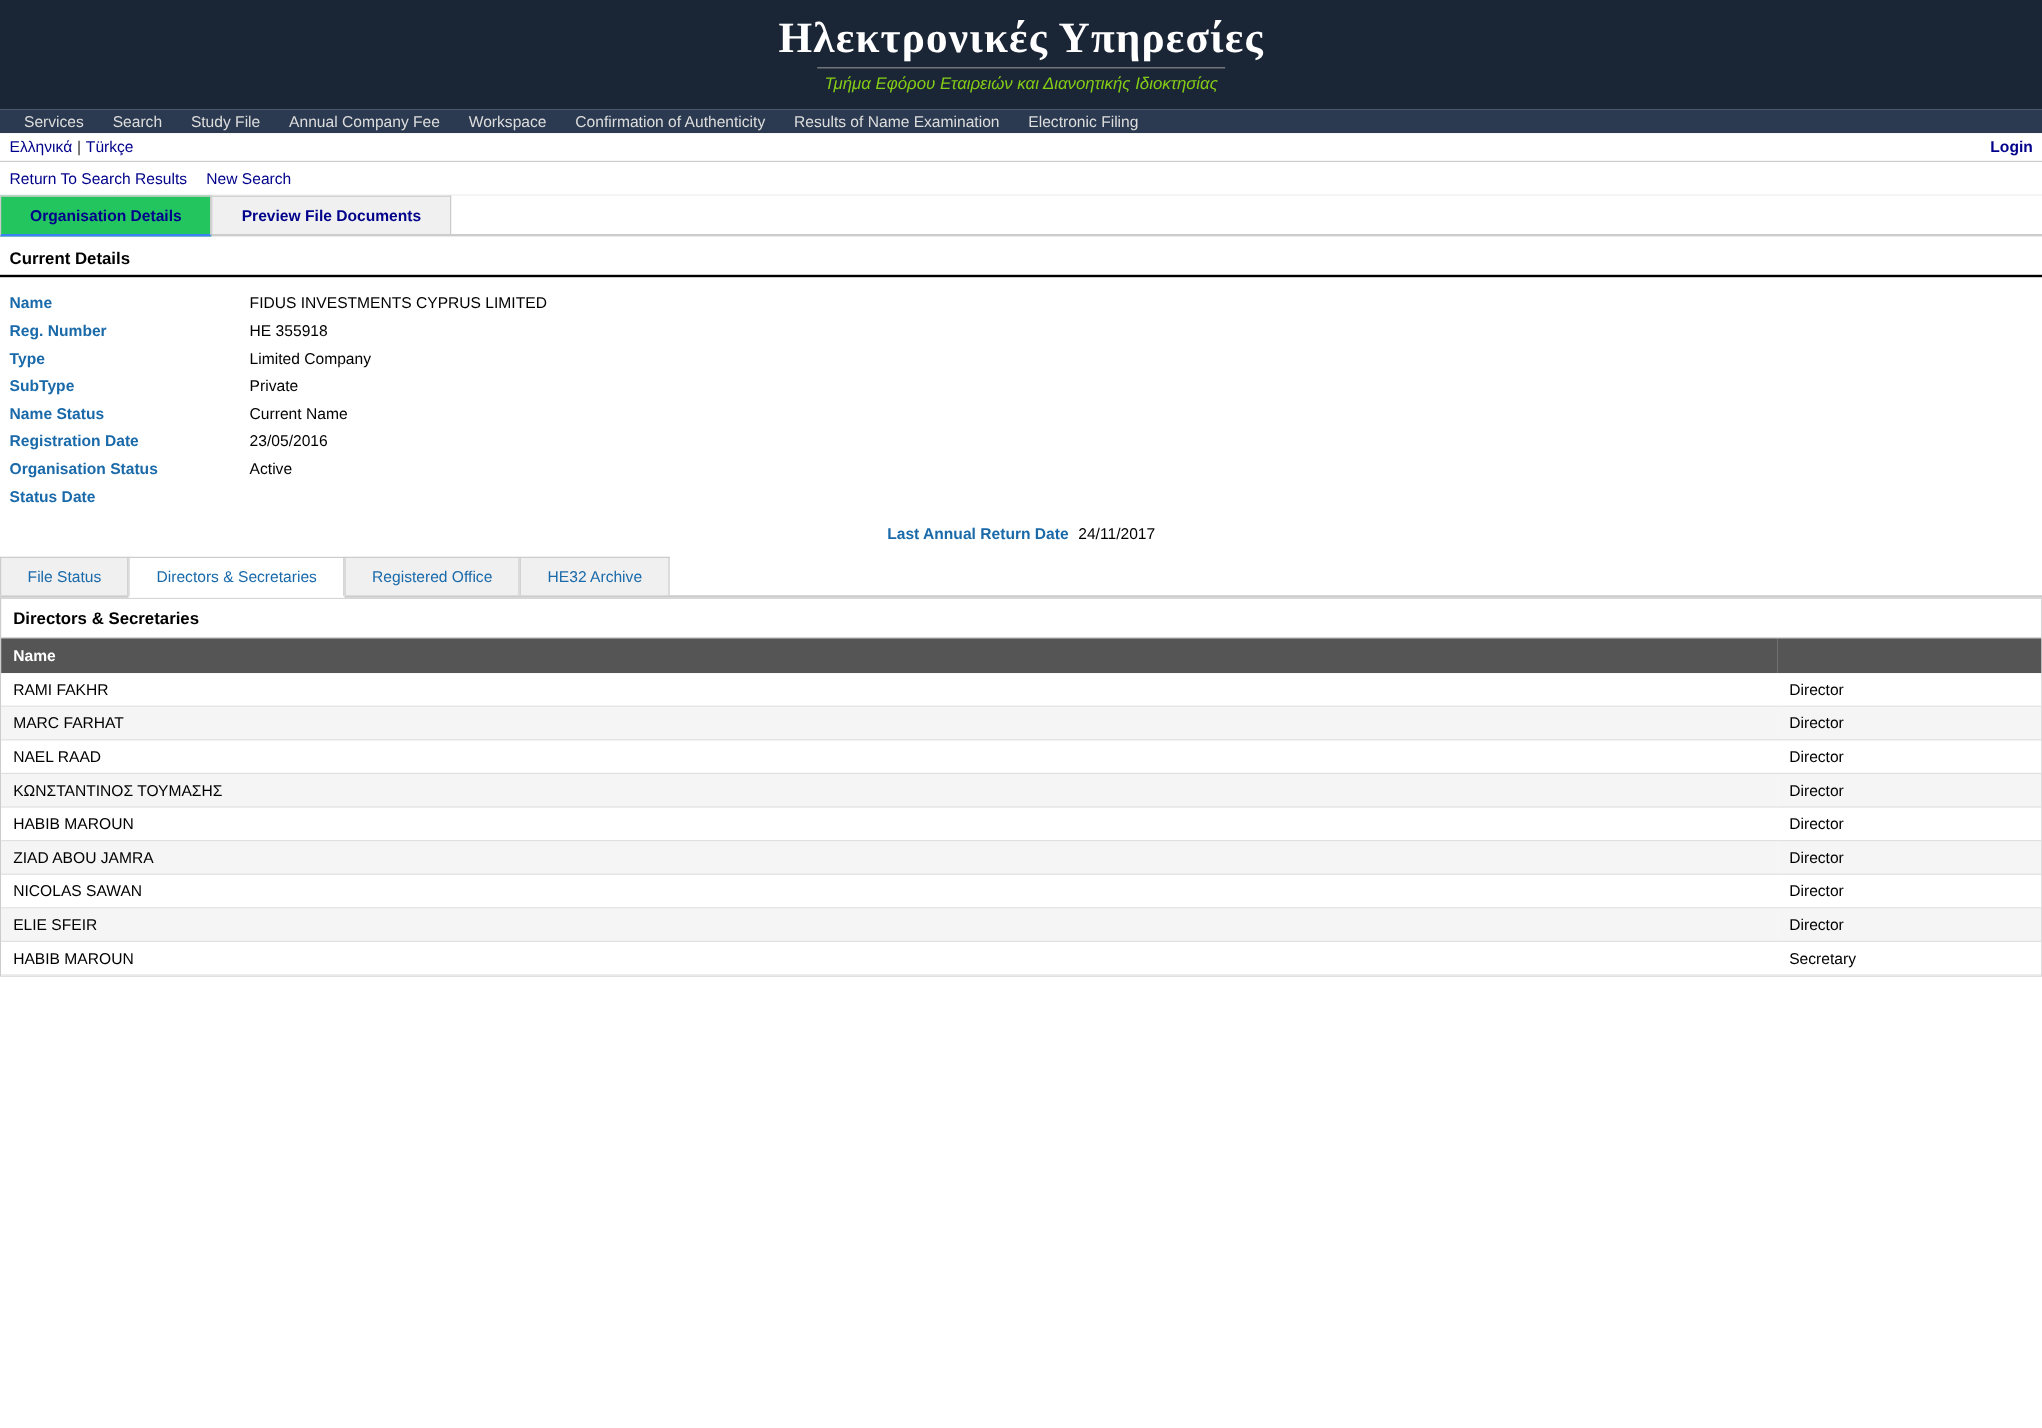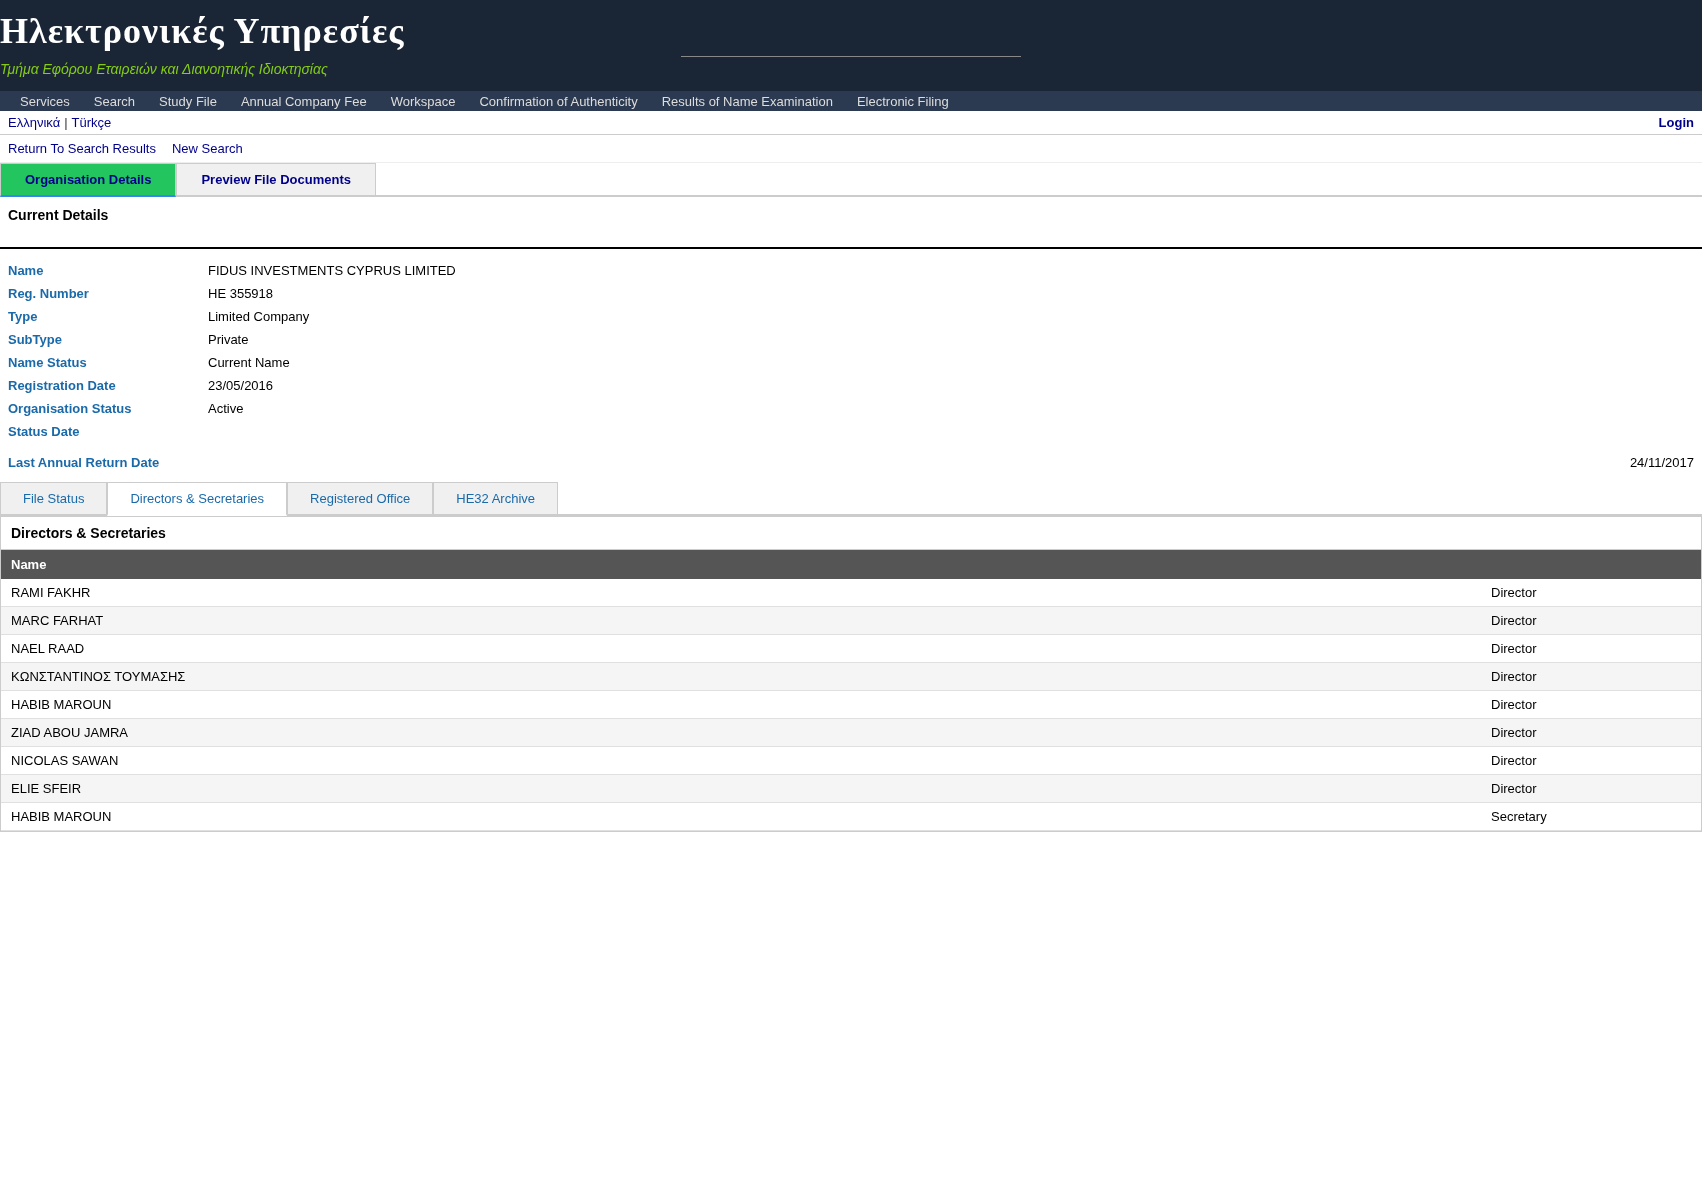--- a/index.html
+++ b/index.html
@@ -1,20 +1,21 @@
 <!DOCTYPE html>
 <html><head>
   <meta charset="utf-8">
   <style>
     * { margin: 0; padding: 0; box-sizing: border-box; }
     body { font-family: Arial, sans-serif; font-size: 13px; color: #000; background: #fff; }
 
     
     .header {
       background: #1a2535;
+      text-align: center;
       padding: 10px 0 14px;
     }
     .header-title {
       font-size: 36px;
       font-weight: bold;
       color: #fff;
       font-family: 'Times New Roman', serif;
       letter-spacing: 1px;
     }
     .header-subtitle {
@@ -93,21 +94,21 @@
       background: #22c55e;
       border-bottom: 2px solid #3b82f6;
       margin-bottom: -2px;
       color: #00008b;
     }
 
     
     .section-header {
       font-weight: bold;
       font-size: 14px;
-      padding: 10px 8px 24px;
+      padding: 10px 8px 6px;
       border-bottom: 2px solid #000;
       margin-bottom: 8px;
     }
     .details-grid {
       display: grid;
       grid-template-columns: 200px 1fr;
       row-gap: 4px;
       padding: 4px 8px 8px;
     }
     .detail-label {
@@ -117,21 +118,21 @@
       padding: 2px 0;
     }
     .detail-value {
       font-size: 13px;
       padding: 2px 0;
     }
 
     
     .annual-return-row {
       display: flex;
-      justify-content: space-between;
+      justify-content: center;
       align-items: center;
       padding: 6px 8px 12px;
       gap: 8px;
     }
     .annual-return-label {
       color: #1a6aaa;
       font-weight: bold;
       font-size: 13px;
     }
     .annual-return-value {

